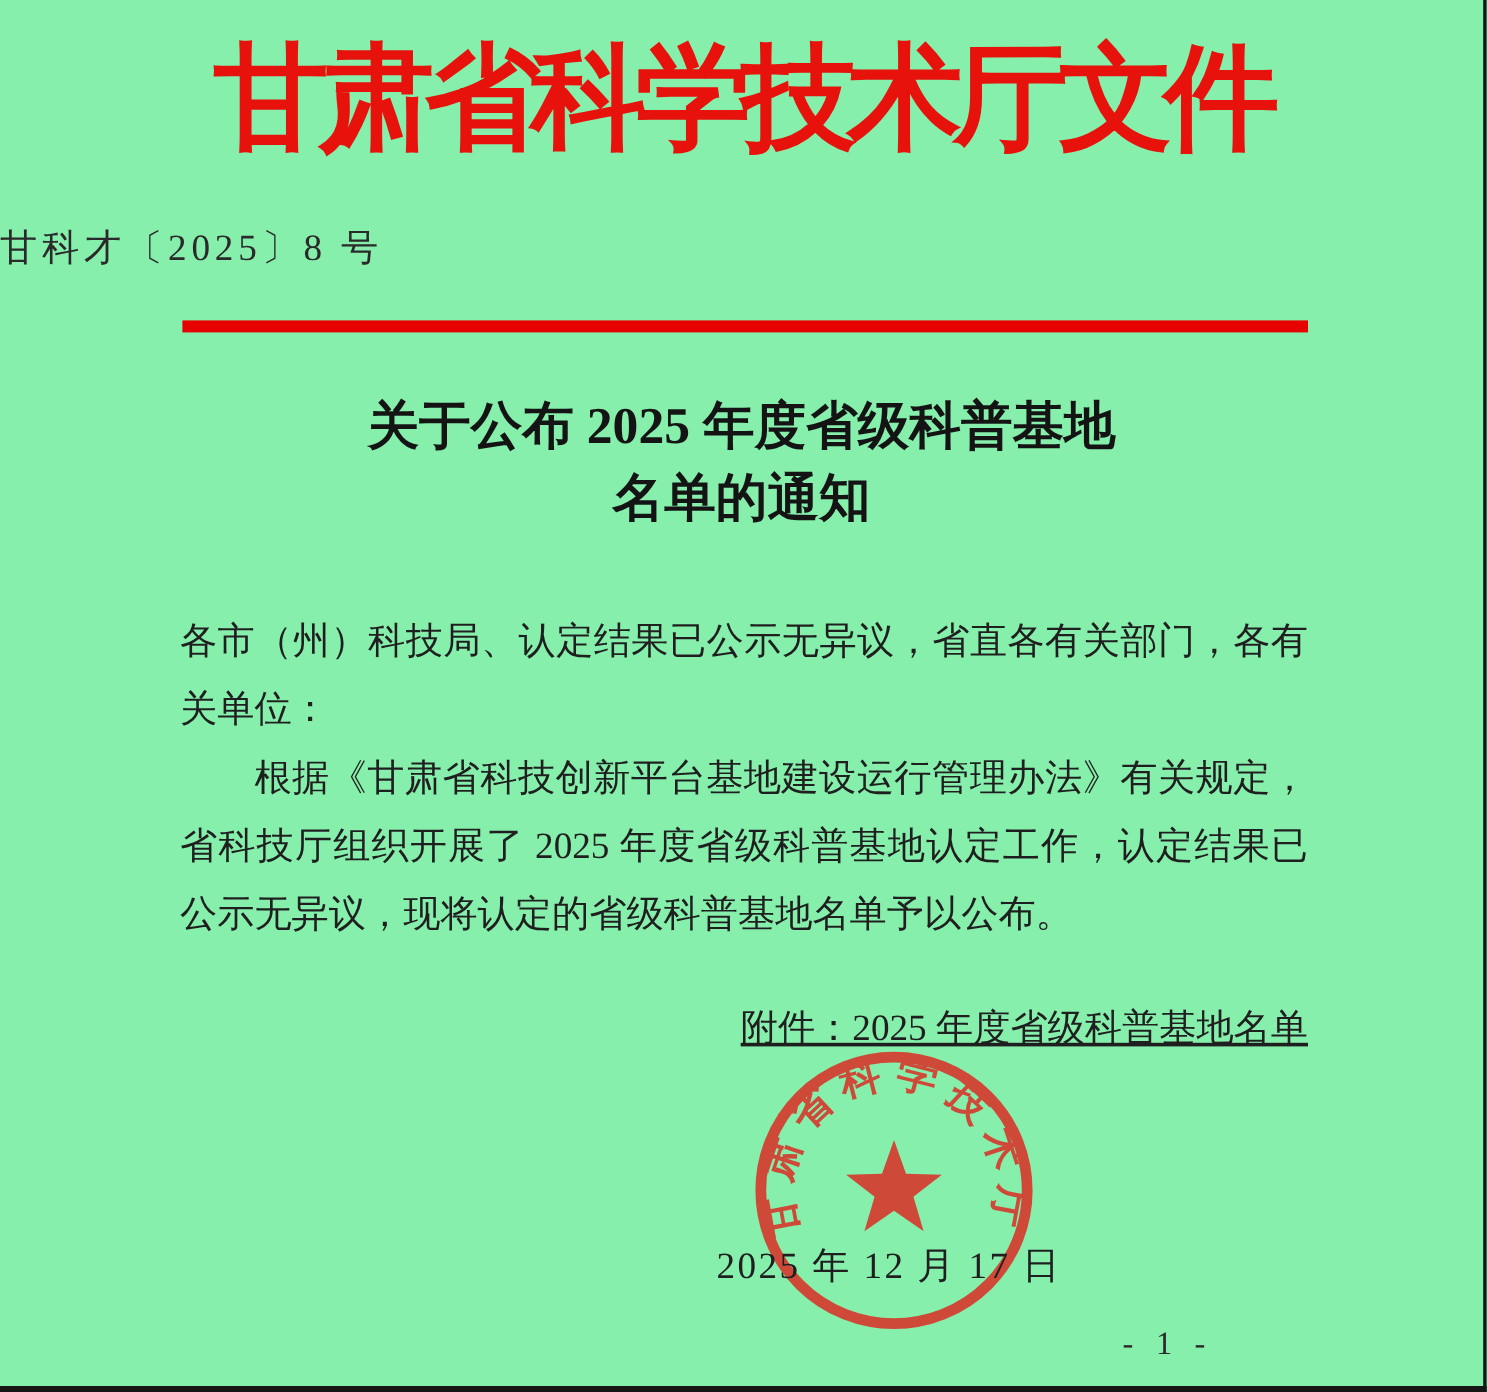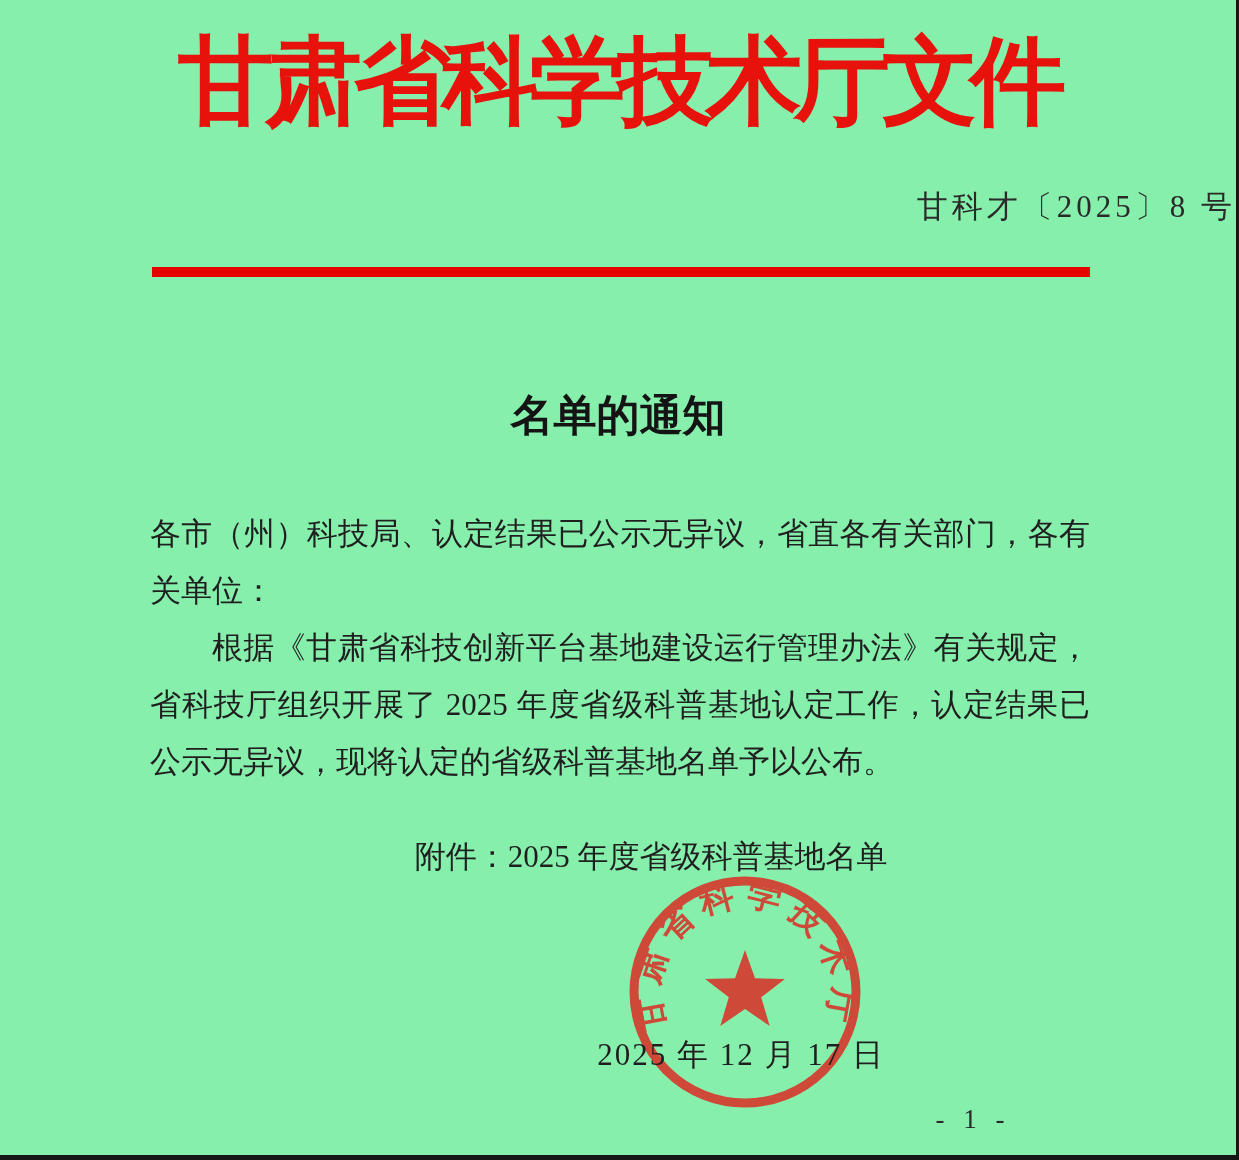--- a/index.html
+++ b/index.html
@@ -30,21 +30,21 @@
     letter-spacing: -8px;
     color: #e8120d;
     font-family: "Liberation Serif", serif;
     white-space: nowrap;
   }
   .doc-number {
     position: absolute;
     top: 186px;
     left: 0;
     width: 100%;
-    text-align: right;
+    text-align: left;
     font-size: 31px;
     color: #2a2a2a;
     letter-spacing: 4px;
   }
   .red-divider {
     position: absolute;
     top: 267px;
     left: 152px;
     width: 938px;
     height: 10px;
@@ -74,21 +74,22 @@
     text-align: justify;
   }
   .doc-body p {
     margin: 0;
   }
   .doc-body p.indent {
     text-indent: 2em;
   }
   .doc-body p.attachment {
     margin-top: 38px;
-    text-align: center;
+    text-align: right;
+    text-decoration: underline;
   }
   .seal {
     position: absolute;
     top: 872px;
     left: 625px;
     width: 240px;
     height: 240px;
     opacity: 0.92;
   }
   .signer {
@@ -127,21 +128,21 @@
 
 <div class="page">
 
   <div class="doc-header">甘肃省科学技术厅文件</div>
 
   <div class="doc-number">甘科才〔2025〕8 号</div>
 
   <div class="red-divider"></div>
 
   <h1 class="doc-title">
-    <br>
+    <span>关于公布 2025 年度省级科普基地</span><br>
     <span>名单的通知</span>
   </h1>
 
   <div class="doc-body">
     <p class="salutation">各市（州）科技局、认定结果已公示无异议，省直各有关部门，各有关单位：</p>
     <p class="indent">根据《甘肃省科技创新平台基地建设运行管理办法》有关规定，省科技厅组织开展了 2025 年度省级科普基地认定工作，认定结果已公示无异议，现将认定的省级科普基地名单予以公布。</p>
     <p class="indent attachment">附件：2025 年度省级科普基地名单</p>
   </div>
 
   <svg class="seal" viewBox="0 0 240 240" xmlns="http://www.w3.org/2000/svg">

